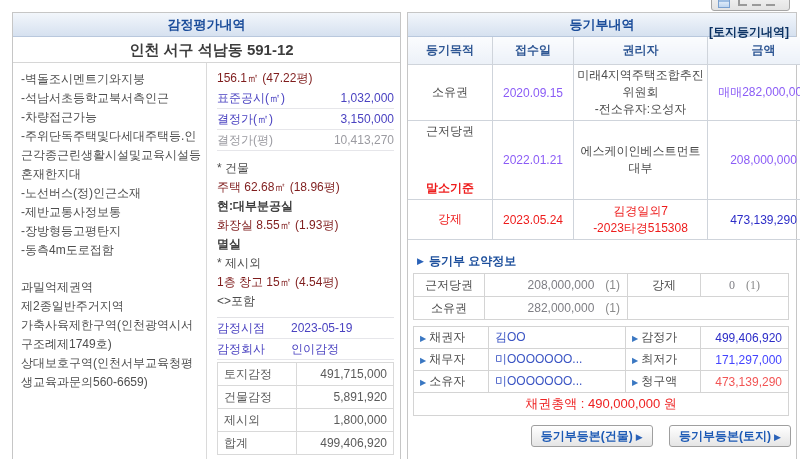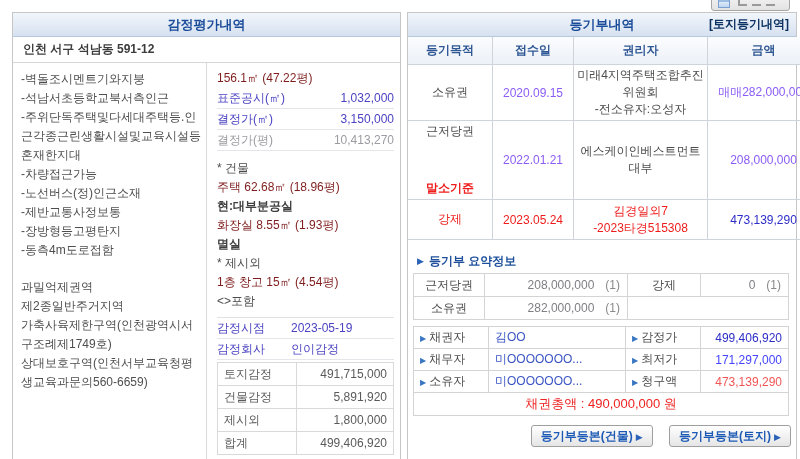--- a/index.html
+++ b/index.html
@@ -11,27 +11,28 @@
   .panel{position:absolute;top:12px;background:#fff;border:1px solid #c6c6c6;}
   .panel-left{left:12px;width:387px;height:470px;}
   .panel-right{left:407px;width:388px;height:470px;}
   .panel-header{
     height:23px;line-height:23px;text-align:center;position:relative;
     background:linear-gradient(#f2f6fb,#d6e1f0);
     border-bottom:1px solid #b9c8dd;
     font-weight:bold;font-size:13px;color:#1a4c9a;
   }
   .header-link{
-    position:absolute;right:7px;top:0;color:#0c3263;font-size:12px;cursor:pointer;
+    position:absolute;right:7px;top:8px;color:#0c3263;font-size:12px;cursor:pointer;
   }
   
   .address-row{
     height:25px;line-height:25px;padding-left:10px;
-    font-weight:bold;font-size:12px;color:#3c3c3c;
+    font-weight:bold;font-size:15px;color:#3c3c3c;
     border-bottom:1px solid #d6d6d6;
+    text-align:center;
   }
   .left-body{display:flex;height:420px;}
   .notes-col{
     width:194px;padding:7px 3px 0 8px;box-sizing:border-box;
     border-right:1px solid #dadada;
     line-height:19px;color:#4e4e4e;word-break:break-all;
   }
   .zoning-block{margin-top:18px;}
   .values-col{flex:1;padding:6px 6px 0 10px;box-sizing:border-box;line-height:19px;}
   .sect{color:#4c4c4c;height:19px;}
@@ -71,21 +72,21 @@
   .txt-red-b{color:#ee1c1c;font-weight:bold;margin-top:40px;}
   .txt-blue{color:#2d2dc8;}
   .summary-title{margin:13px 0 4px 9px;display:flex;align-items:center;height:16px;}
   .summary-title .tri{color:#2a62b8;font-size:9px;margin-right:5px;}
   .summary-title .ttl{color:#1d4f9c;font-weight:bold;font-size:12px;}
   table.sumtbl{border-collapse:collapse;table-layout:fixed;width:376px;margin:0 0 0 5px;}
   table.sumtbl td{border:1px solid #d4d4d4;height:22px;padding:0 7px;}
   td.s-label{width:56px;text-align:center;color:#4c4c4c;}
   td.s-value{width:128px;text-align:right;color:#7e7e84;}
   td.s-label2{width:58px;text-align:center;color:#4c4c4c;}
-  td.s-value2{text-align:right;color:#7e7e84;}
+  td.s-value2{text-align:center;color:#7e7e84;font-family:Liberation Serif, serif;}
   .cnt{color:#8a8a8a;display:inline-block;margin-left:11px;}
   table.partytbl{border-collapse:collapse;table-layout:fixed;width:376px;margin:6px 0 0 5px;}
   table.partytbl td{border:1px solid #d4d4d4;height:21px;padding:0 6px;}
   td.p-label{width:62px;color:#4c4c4c;}
   td.p-value{width:124px;color:#3b55c4;}
   td.p-label2{width:62px;color:#4c4c4c;}
   td.p-value2{text-align:right;}
   .tri-sm{color:#3a77c2;font-size:8px;margin-right:3px;}
   .v-appraise{color:#2d2dc8;}
   .v-low{color:#4444ff;}
@@ -130,22 +131,22 @@
   <span class="frag frag3"></span>
 </div>
 
 <div class="panel panel-left">
   <div class="panel-header">감정평가내역</div>
   <div class="address-row">인천 서구 석남동 591-12</div>
   <div class="left-body">
     <div class="notes-col">
       <div>-벽돌조시멘트기와지붕</div>
       <div>-석남서초등학교북서측인근</div>
+      <div>-차량접근가능</div>
       <div>-주위단독주택및다세대주택등.인근각종근린생활시설및교육시설등혼재한지대</div>
-      <div>-차량접근가능</div>
       <div>-노선버스(정)인근소재</div>
       <div>-제반교통사정보통</div>
       <div>-장방형등고평탄지</div>
       <div>-동측4m도로접함</div>
       <div class="zoning-block">
         <div>과밀억제권역</div>
         <div>제2종일반주거지역</div>
         <div>가축사육제한구역(인천광역시서구조례제1749호)</div>
         <div>상대보호구역(인천서부교육청평생교육과문의560-6659)</div>
       </div>

